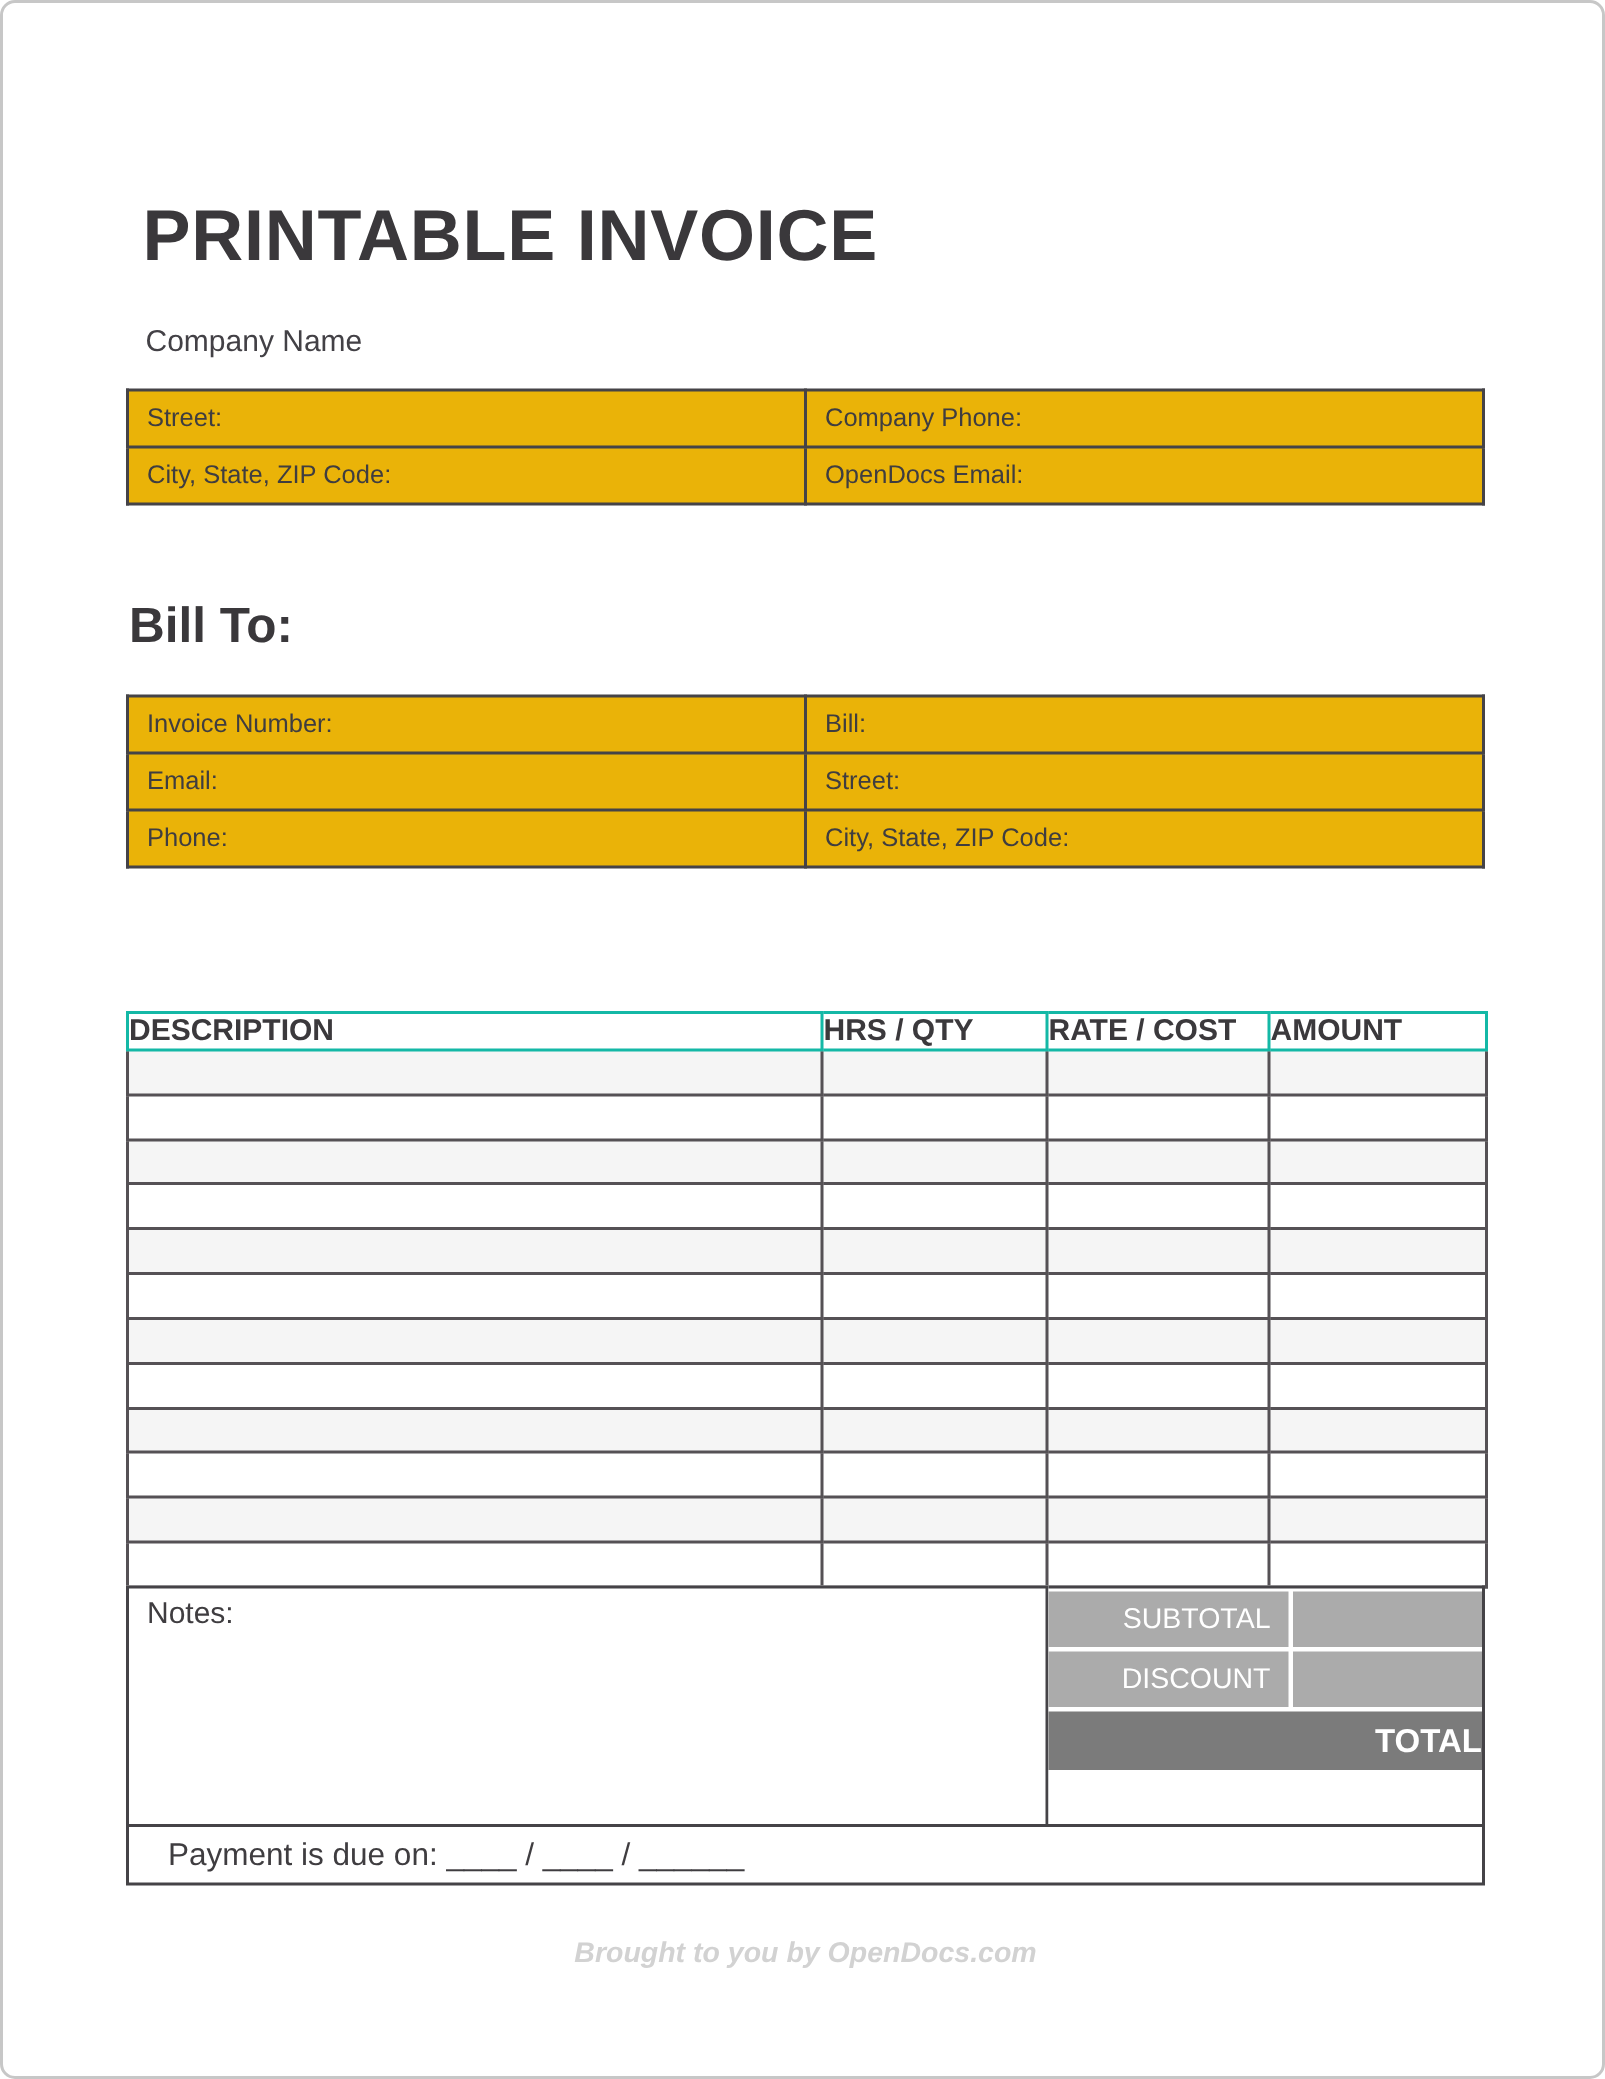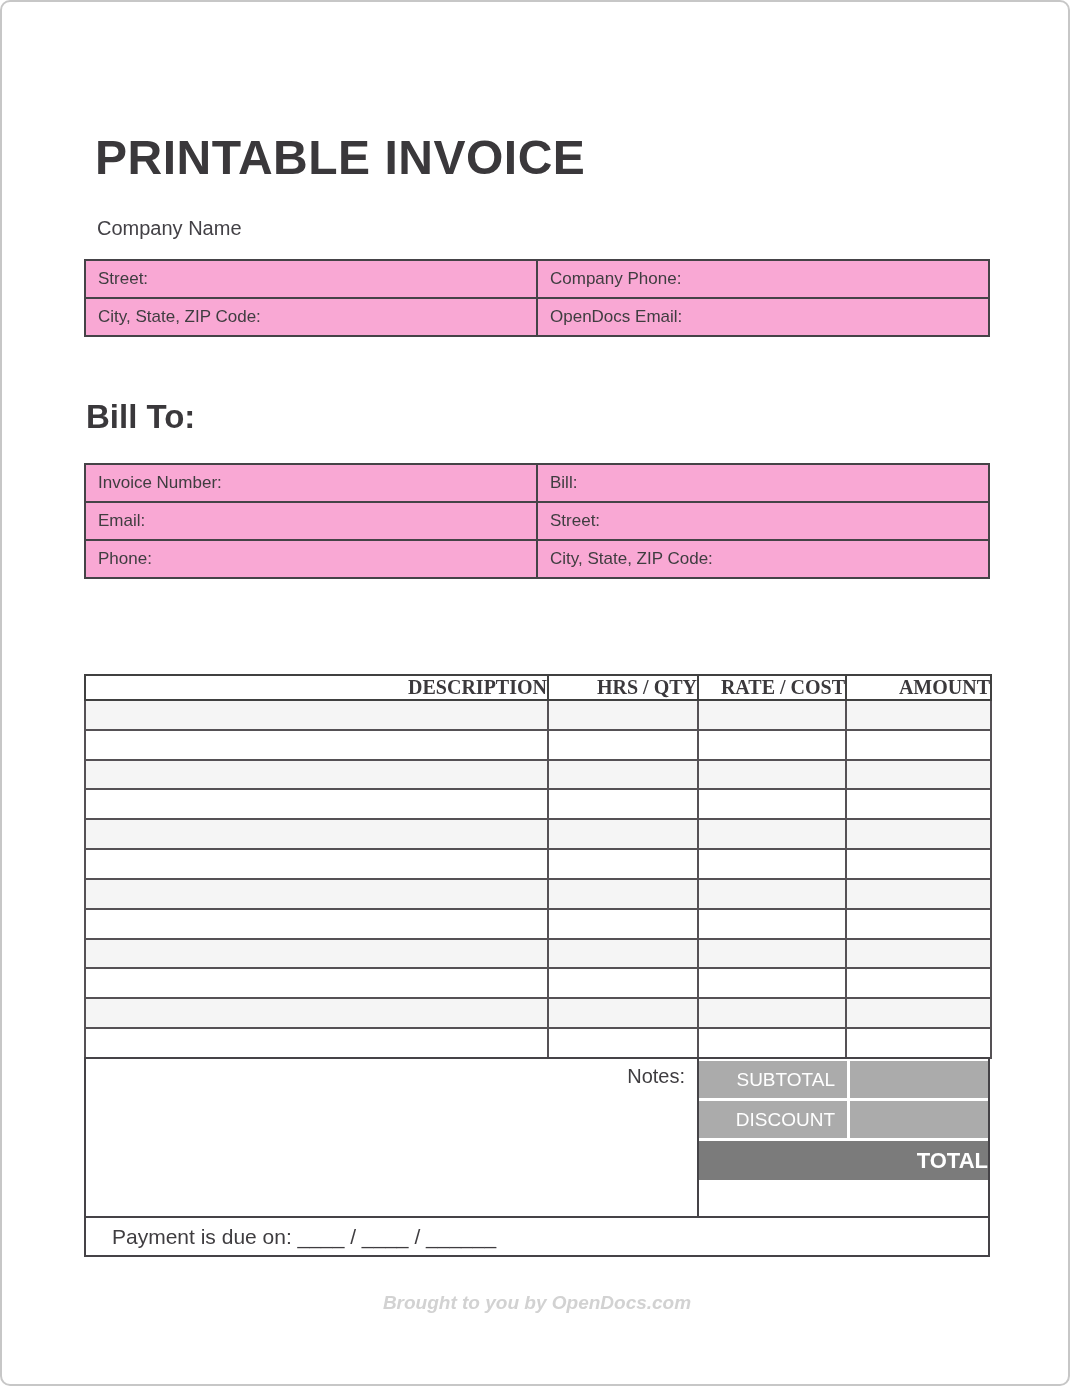--- a/index.html
+++ b/index.html
@@ -7,42 +7,42 @@
        font-family:"Liberation Sans","DejaVu Sans",sans-serif;color:#3f3d40;}
   .page{position:absolute;inset:0;width:1070px;height:1386px;box-sizing:border-box;
         border:2px solid #c7c7c7;border-radius:10px;background:#fff;overflow:hidden;}
 
   .title{position:absolute;left:93px;top:132px;font-size:48px;font-weight:800;
          color:#3a383b;letter-spacing:.5px;line-height:1;}
   .company-name{position:absolute;left:95px;top:199px;font-size:20px;color:#434146;margin-top:16px;}
 
   table.info{position:absolute;left:82px;width:906px;border-collapse:collapse;table-layout:fixed;}
   table.info td{border:2px solid #454347;height:36px;padding:0 0 0 12px;
-                font-size:17px;color:#3f3d40;vertical-align:middle;background:#f9a8d4;}
+                font-size:17px;color:#3f3d40;vertical-align:middle;background:#eab308;}
   #company-table{top:257px;}
   #billto-table{top:461px;}
 
   .billto-heading{position:absolute;left:84px;top:398px;font-size:33px;font-weight:800;
                   color:#3a383b;line-height:1;}
 
   table.items{position:absolute;left:82px;top:672px;width:906px;height:385px;
               border-collapse:collapse;table-layout:fixed;}
-  table.items th{border:2px solid #404040;font-size:20px;font-weight:800;color:#3b393c;
-                 text-align:right;background:#fff;padding:0;font-family:Liberation Serif, serif;}
+  table.items th{border:2px solid #14b8a6;font-size:20px;font-weight:800;color:#3b393c;
+                 text-align:left;background:#fff;padding:0;}
   table.items td{border:2px solid #555155;padding:0;background:#fff;}
   table.items tbody tr:nth-child(odd) td{background:#f5f5f5;}
 
-  .bottom{position:absolute;left:82px;top:1055px;width:906px;height:161px;display:flex;text-align:right;}
+  .bottom{position:absolute;left:82px;top:1055px;width:906px;height:161px;display:flex;}
   .notes{box-sizing:border-box;width:615px;height:161px;border:2px solid #454347;
          font-size:20px;color:#3f3d40;padding:6px 12px;background:#fff;}
   .summary{box-sizing:border-box;width:291px;height:161px;border-top:2px solid #454347;
            border-right:2px solid #454347;border-bottom:2px solid #454347;
            background:#fff;padding-top:2px;display:flex;flex-direction:column;}
   .sumrow{display:flex;height:37px;margin-bottom:3px;}
-  .sumrow .lbl{box-sizing:border-box;width:148px;background:#ababab;color:#fff;
+  .sumrow .lbl{box-sizing:border-box;width:160px;background:#ababab;color:#fff;
                font-size:19px;display:flex;align-items:center;justify-content:flex-end;
                padding-right:12px;margin-right:3px;white-space:nowrap;}
   .sumrow .val{flex:1;background:#ababab;}
   .totalbar{height:39px;background:#7b7b7b;color:#fff;font-size:22px;font-weight:700;
             display:flex;align-items:center;justify-content:flex-end;
             box-sizing:border-box;}
 
   .payment{position:absolute;left:82px;top:1214px;width:906px;height:41px;box-sizing:border-box;
            border:2px solid #454347;display:flex;align-items:center;padding-left:26px;
            font-size:21px;color:#3f3d40;background:#fff;}

